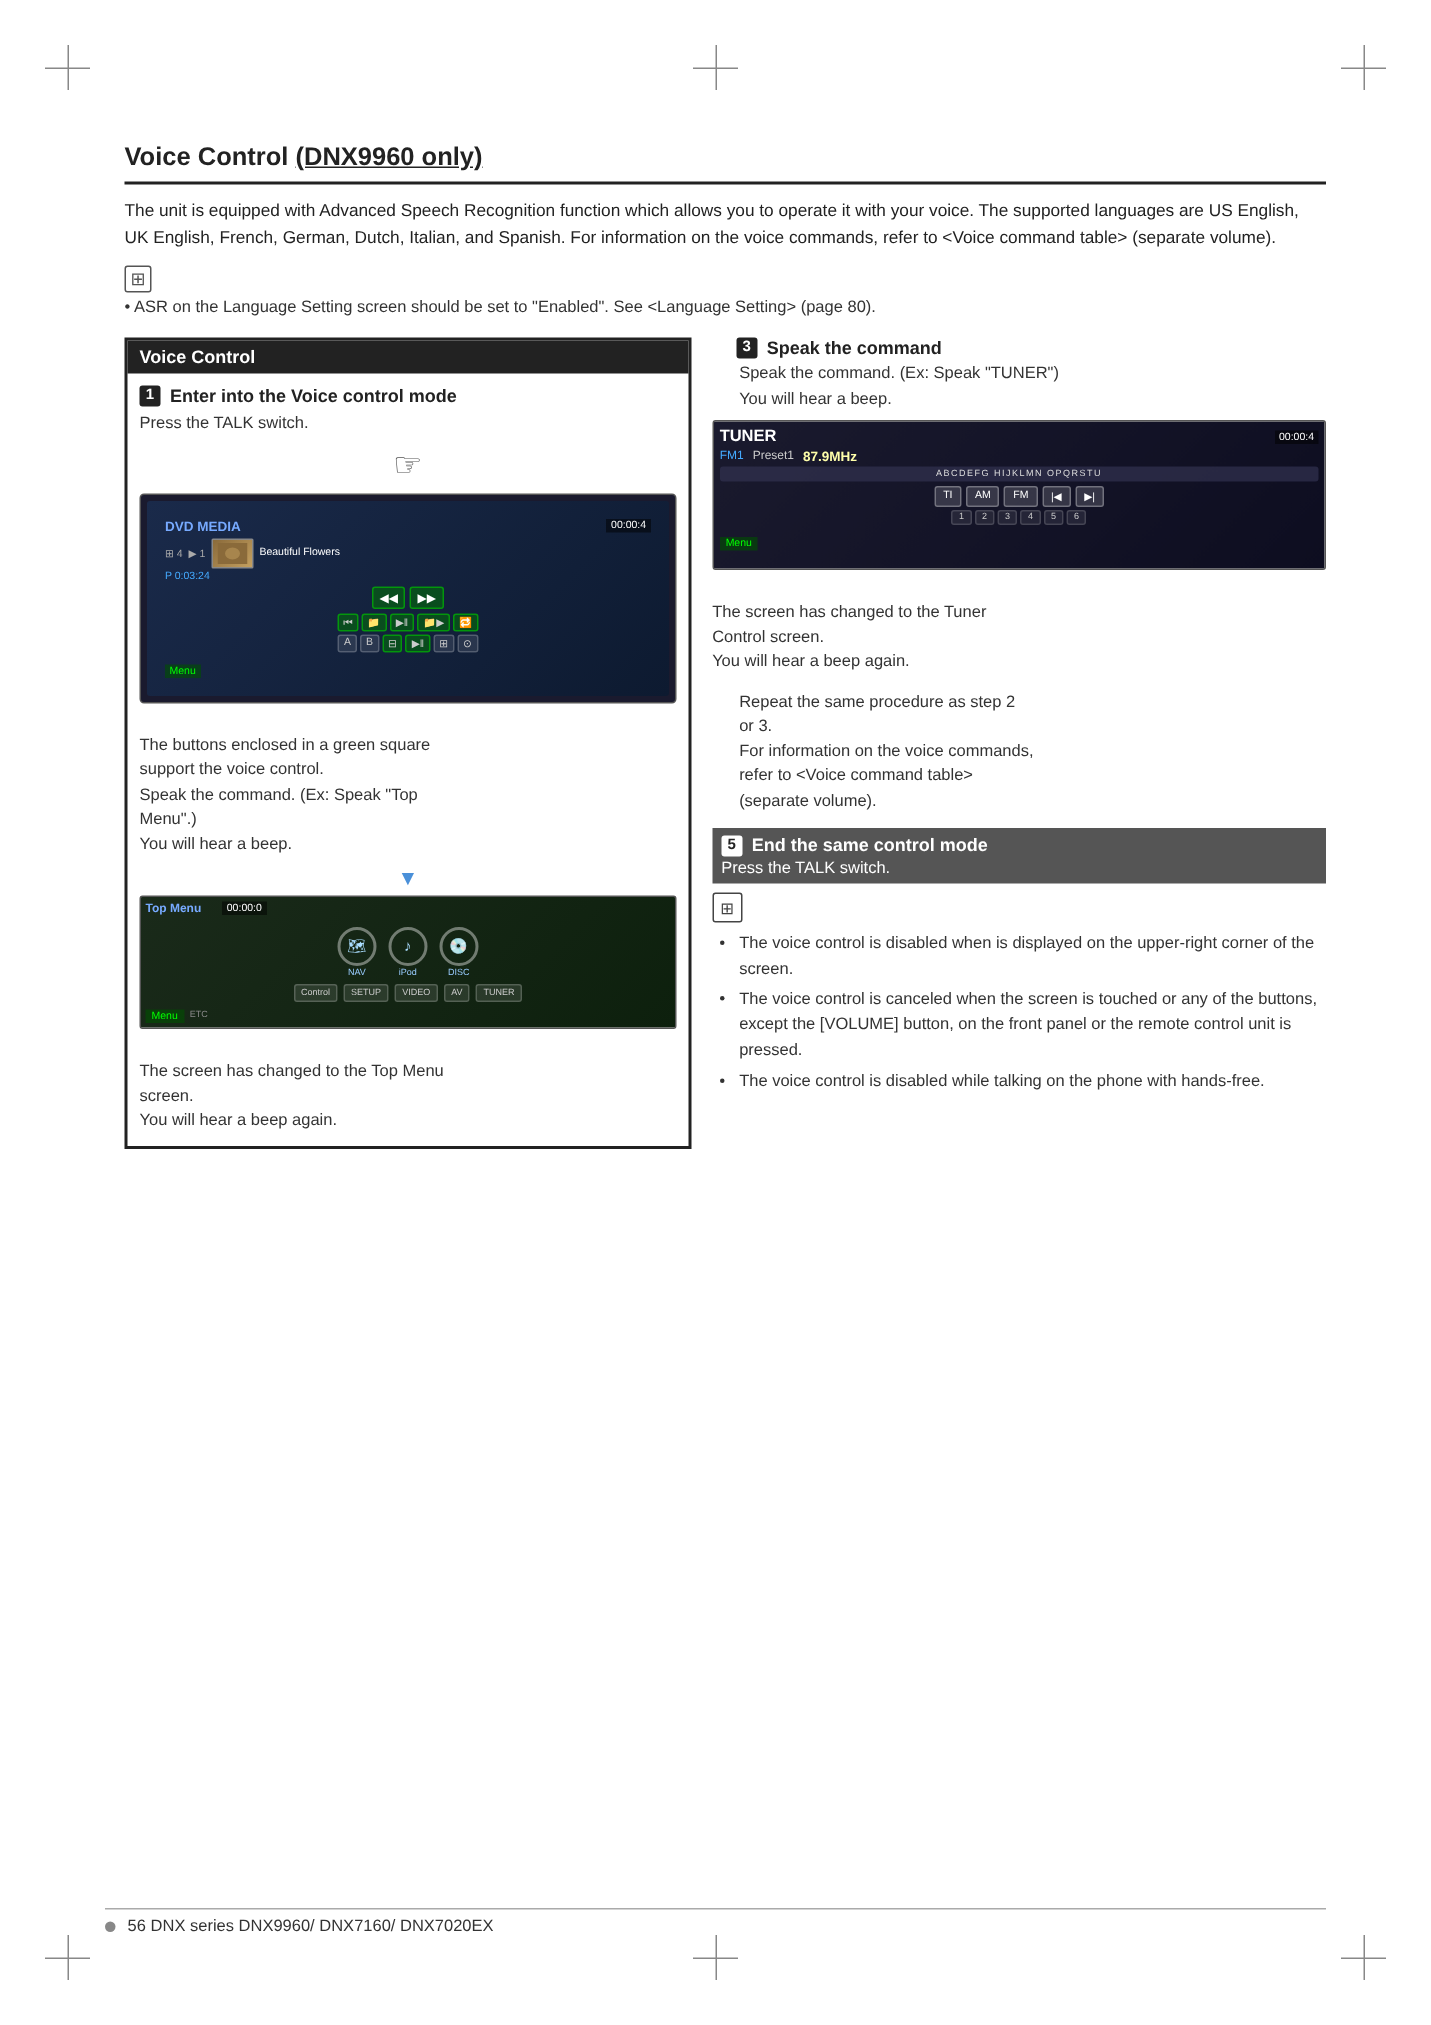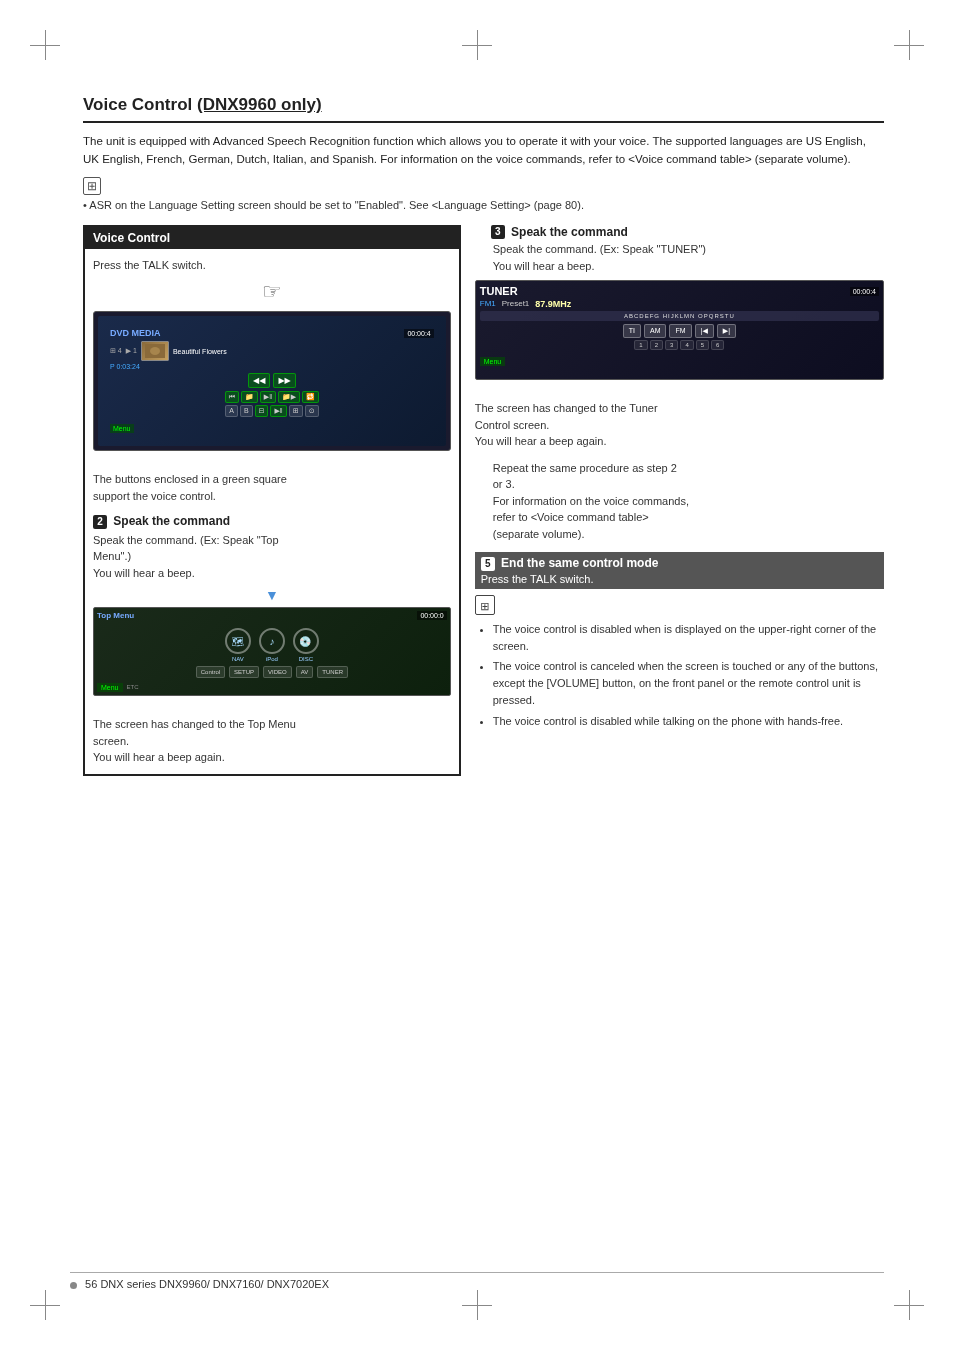--- a/index.html
+++ b/index.html
@@ -253,21 +253,20 @@
     .top-menu-screen {
       background: linear-gradient(135deg, #1a2a1a 0%, #0d200d 100%);
       border: 1px solid #555;
       border-radius: 2px;
       padding: 3px;
       min-height: 80px;
       margin: 4px 0;
     }
     .tm-header {
       display: flex;
-      justify-content: space-between;
       align-items: center;
       gap: 14px;
     }
     .tm-title { color: #7af; font-size: 8px; font-weight: bold; }
     .tm-time { color: #fff; font-size: 7px; background: rgba(0,0,0,0.5); padding: 1px 3px; }
     .tm-icons-row {
       display: flex;
       gap: 8px;
       justify-content: center;
       margin: 8px 0 4px 0;
@@ -545,20 +544,24 @@
   <div class="two-col">
 
     <div class="col-left">
 
       <div class="voice-control-box">
         <div class="voice-control-header">
           <span>Voice Control</span>
         </div>
         <div class="voice-control-body">
 
+          <div class="step-title">
+            <span class="step-num">1</span>
+            <span>Enter into the Voice control mode</span>
+          </div>
           <div class="step-desc">Press the TALK switch.</div>
 
           <div class="hand-icon">☞</div>
 
           <div class="screen-mockup">
             <div class="dvd-screen">
               <div class="dvd-header">
                 <span class="dvd-label">DVD MEDIA</span>
                 <span class="dvd-time">00:00:4</span>
               </div>
@@ -600,24 +603,20 @@
                 <span class="dvd-menu-bar">Menu</span>
               </div>
             </div>
           </div>
 
           <div class="screen-caption">
             <span>The buttons enclosed in a green square</span><br>
             <span>support the voice control.</span>
           </div>
 
-          <div class="step-title" style="margin-top:10px;">
-            <span class="step-num">2</span>
-            <span>Speak the command</span>
-          </div>
           <div class="step-desc">
             <span>Speak the command. (Ex: Speak "Top</span><br>
             <span>Menu".)</span><br>
             <span>You will hear a beep.</span>
           </div>
 
           <div class="arrow-down-indicator">▼</div>
 
           <div class="top-menu-screen">
             <div class="tm-header">

